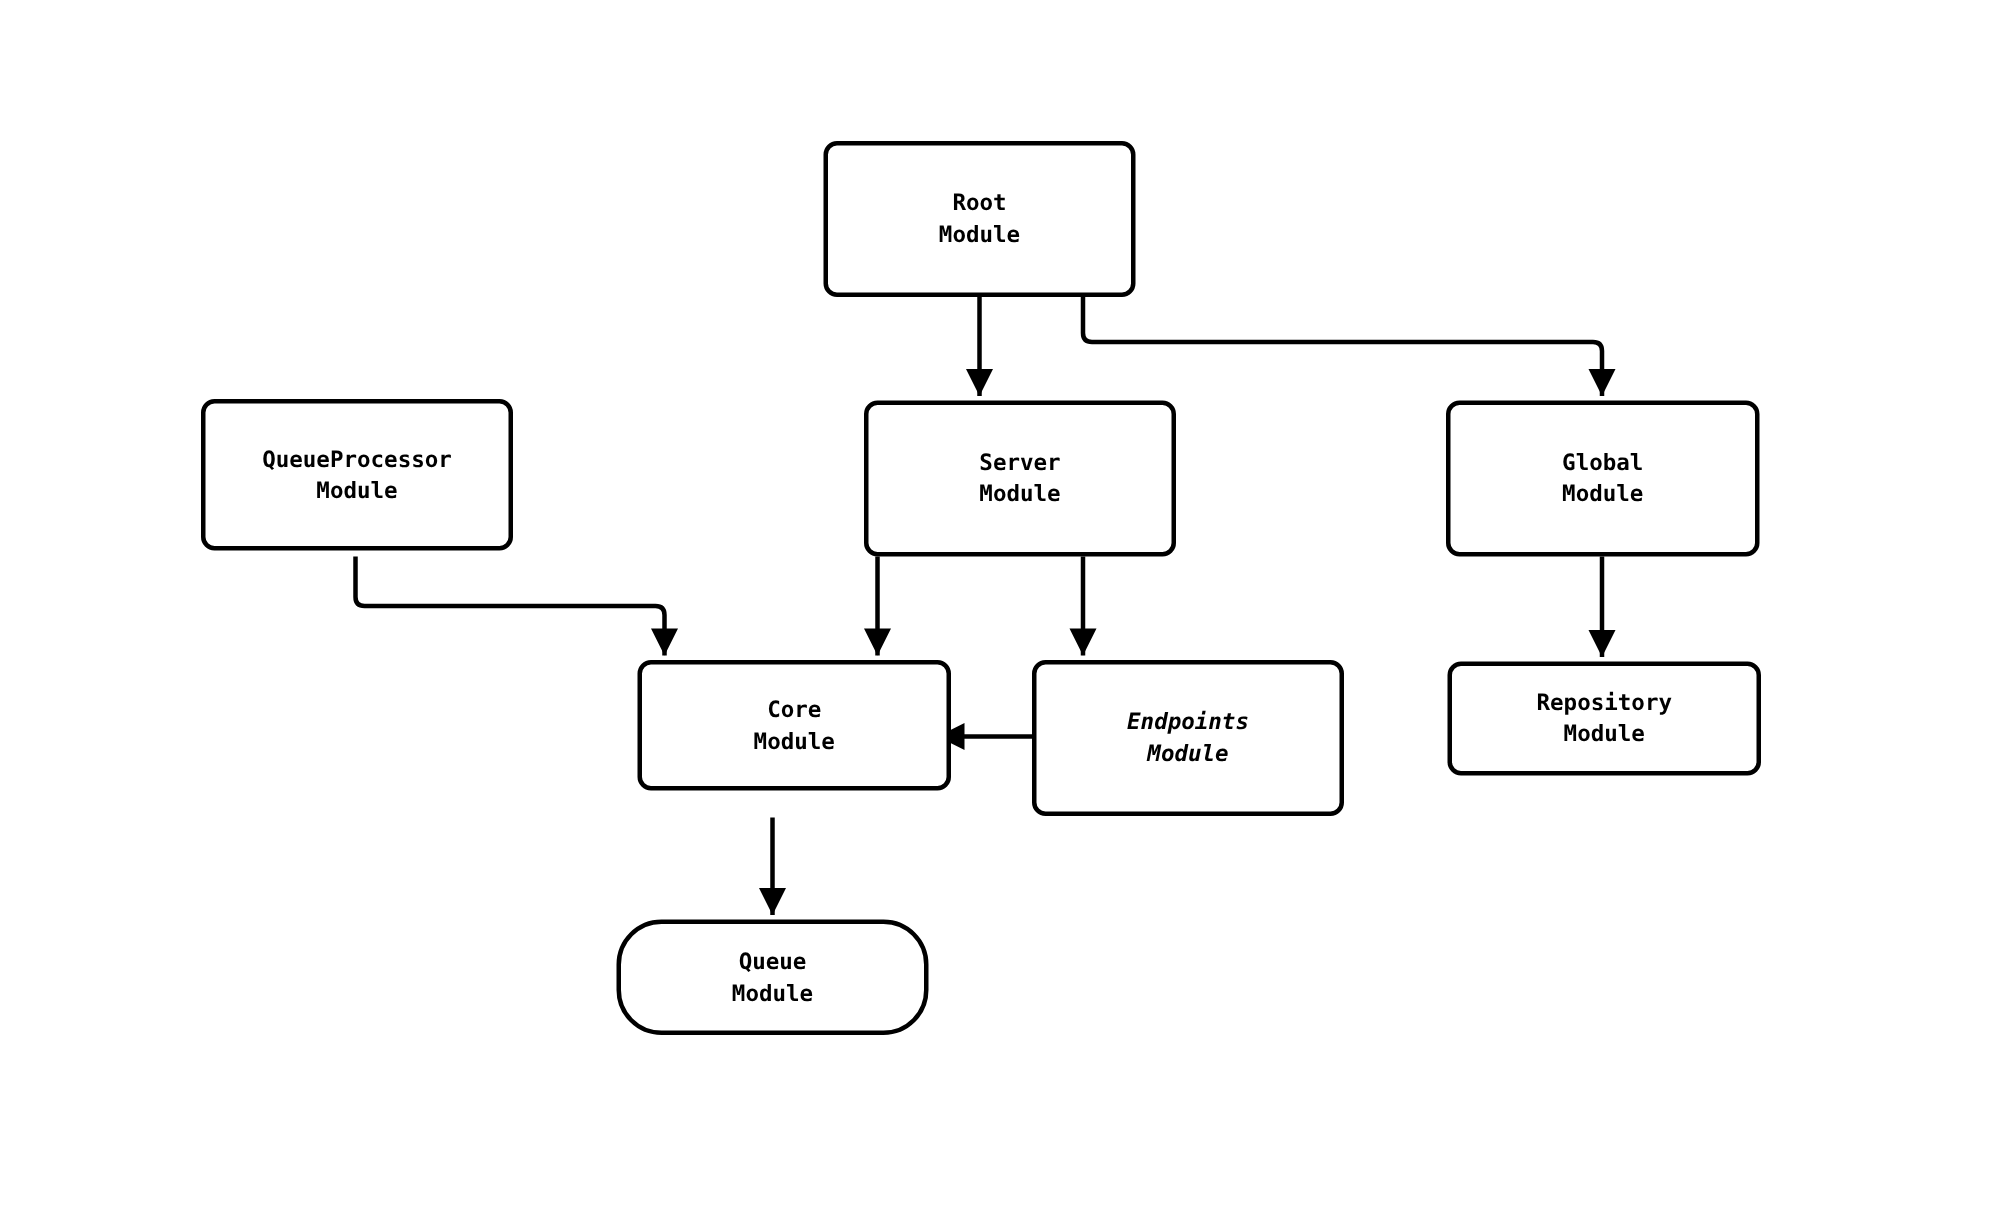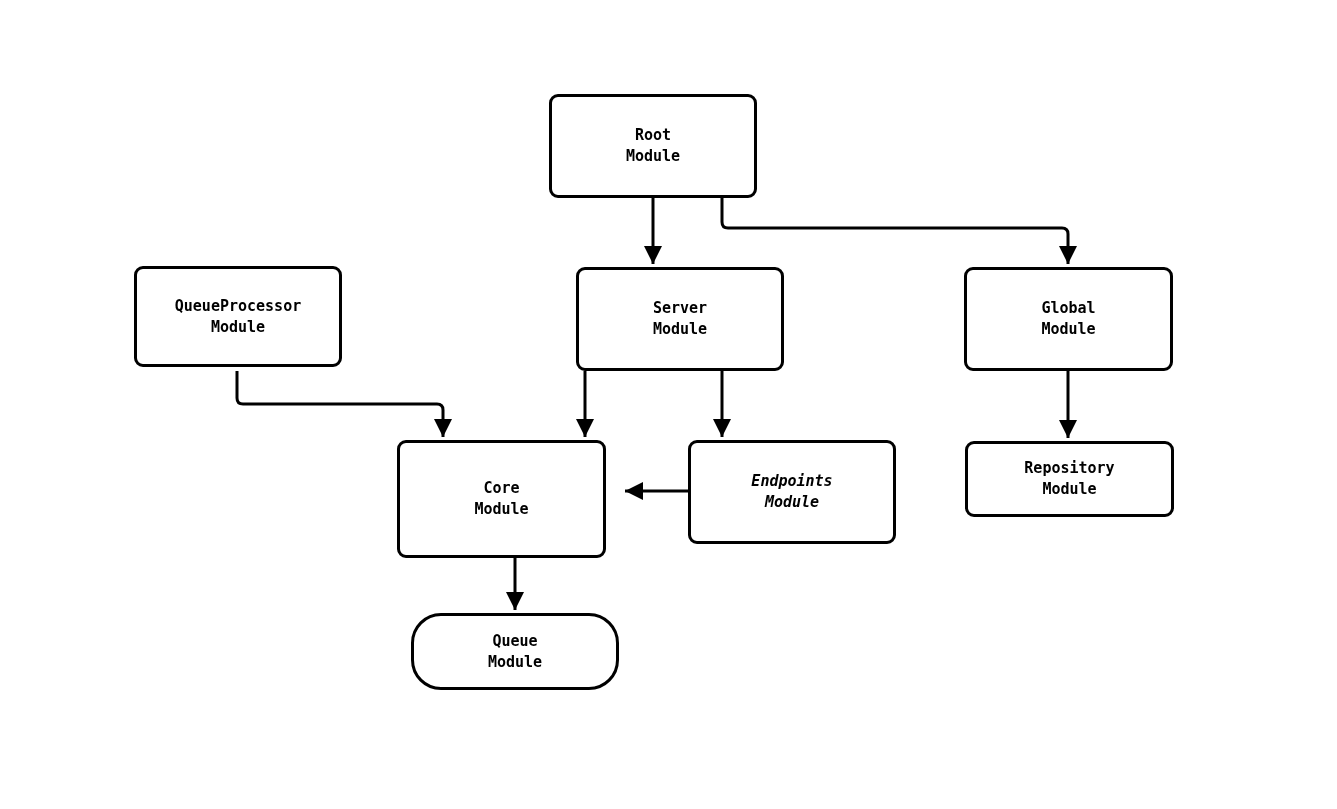--- a/index.html
+++ b/index.html
@@ -43,21 +43,21 @@
     font-weight: 700;
     font-size: 15px;
     line-height: 21px;
     color: #000000;
     white-space: pre-line;
   }
   #node-root          { left: 549px;  top: 94px;  }
   #node-queueprocessor{ left: 134px;  top: 266px; height: 101px; }
   #node-server        { left: 576px;  top: 267px; }
   #node-global        { left: 964px;  top: 267px; width: 209px; }
-  #node-core          { left: 397px;  top: 440px; width: 209px; height: 118px; }
+  #node-core          { left: 425px;  top: 440px; width: 209px; height: 87px; }
   #node-endpoints     { left: 688px;  top: 440px; font-style: italic; }
   #node-repository    { left: 965px;  top: 441px; width: 209px; height: 76px; }
   #node-queue         { left: 411px;  top: 613px; height: 77px; border-radius: 30px; }
 </style>
 </head>
 <body>
 
 <div id="canvas">
 
   <svg id="edge-layer" viewBox="0 0 1337 809" xmlns="http://www.w3.org/2000/svg">

